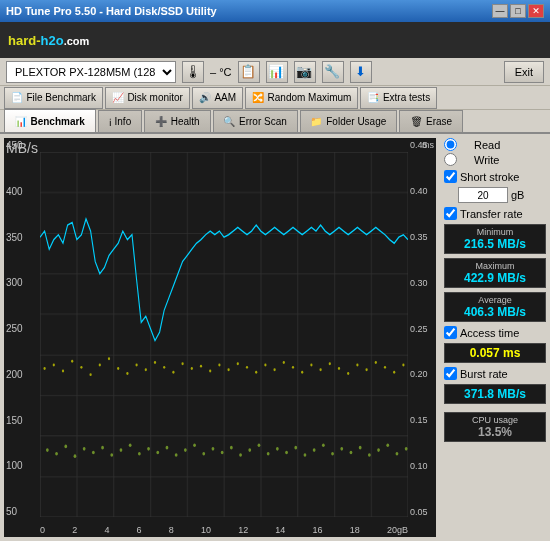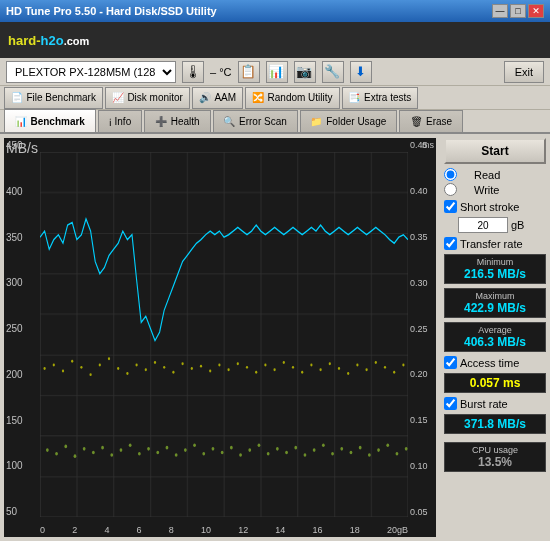--- a/index.html
+++ b/index.html
@@ -326,21 +326,21 @@
   <div class="toolbar-btn">
     <span>📈</span>
     <span>Disk monitor</span>
   </div>
   <div class="toolbar-btn">
     <span>🔊</span>
     <span>AAM</span>
   </div>
   <div class="toolbar-btn">
     <span>🔀</span>
-    <span>Random Utility</span>
+    <span>Random Maximum</span>
   </div>
   <div class="toolbar-btn">
     <span>📑</span>
     <span>Extra tests</span>
   </div>
 </div>
 
 <div class="tab-row">
   <div class="tab active">
     <span>📊</span>
@@ -539,21 +539,20 @@
       <span>10</span>
       <span>12</span>
       <span>14</span>
       <span>16</span>
       <span>18</span>
       <span>20gB</span>
     </div>
   </div>
 
   <div class="right-panel">
-    <button class="start-btn">Start</button>
 
     <div class="radio-group">
       <div class="radio-row">
         <input type="radio" name="rw" checked="" style="">
         <span>Read</span>
       </div>
       <div class="radio-row">
         <input type="radio" name="rw" style="">
         <span>Write</span>
       </div>

